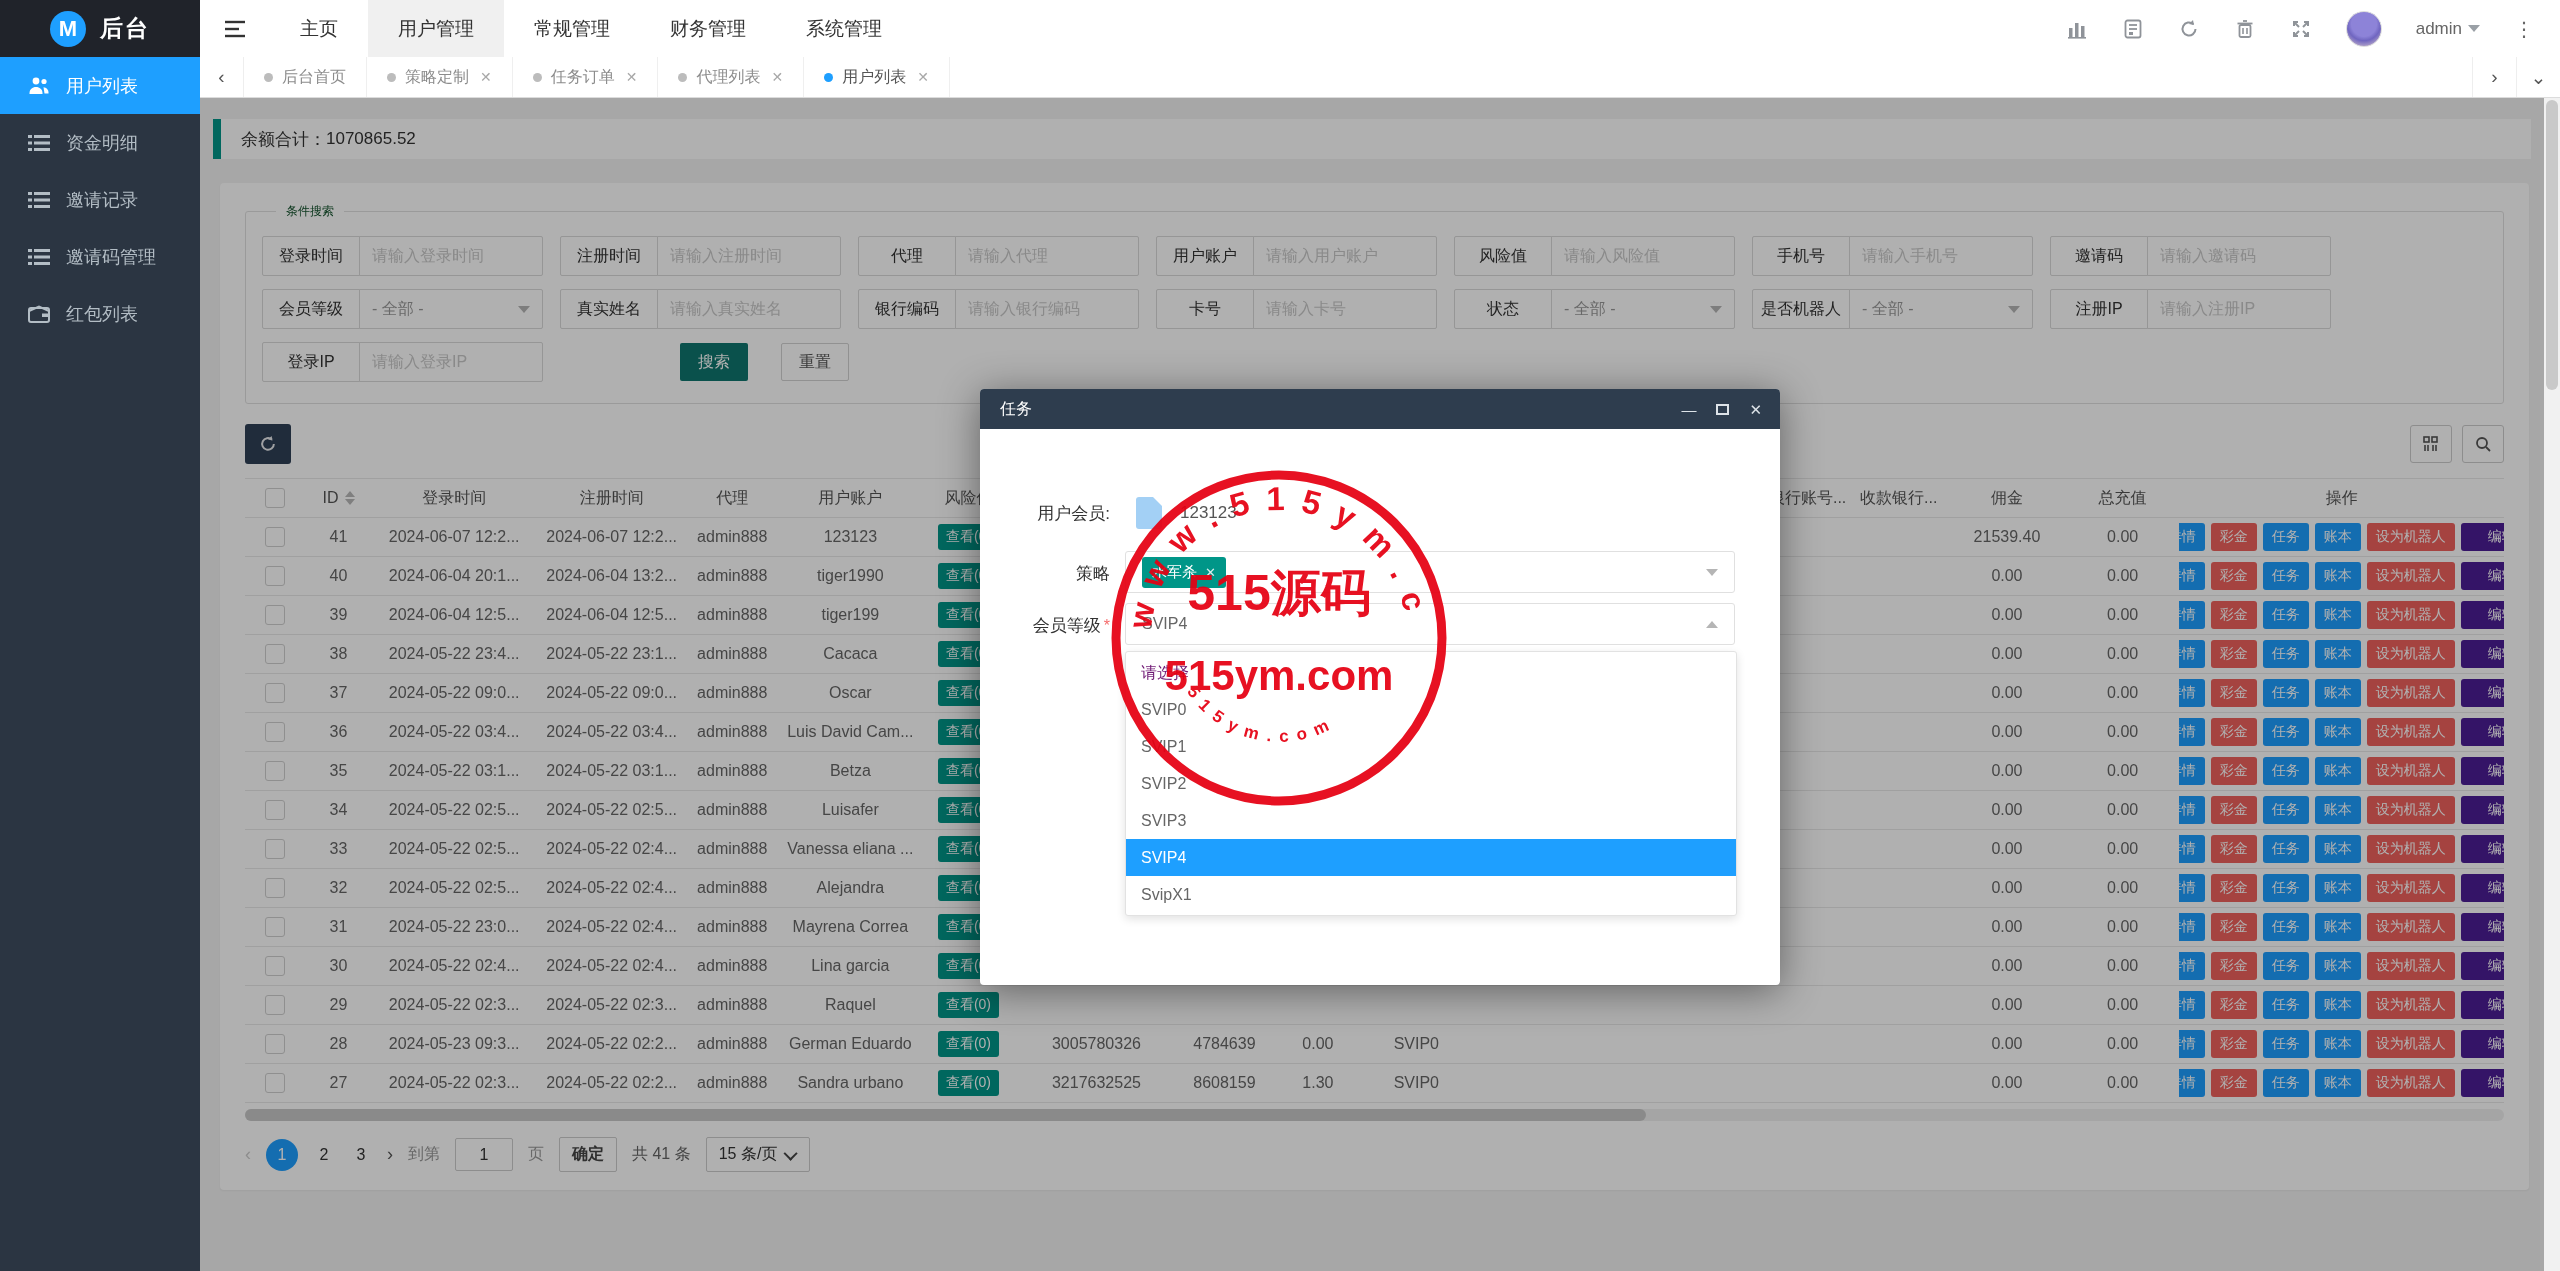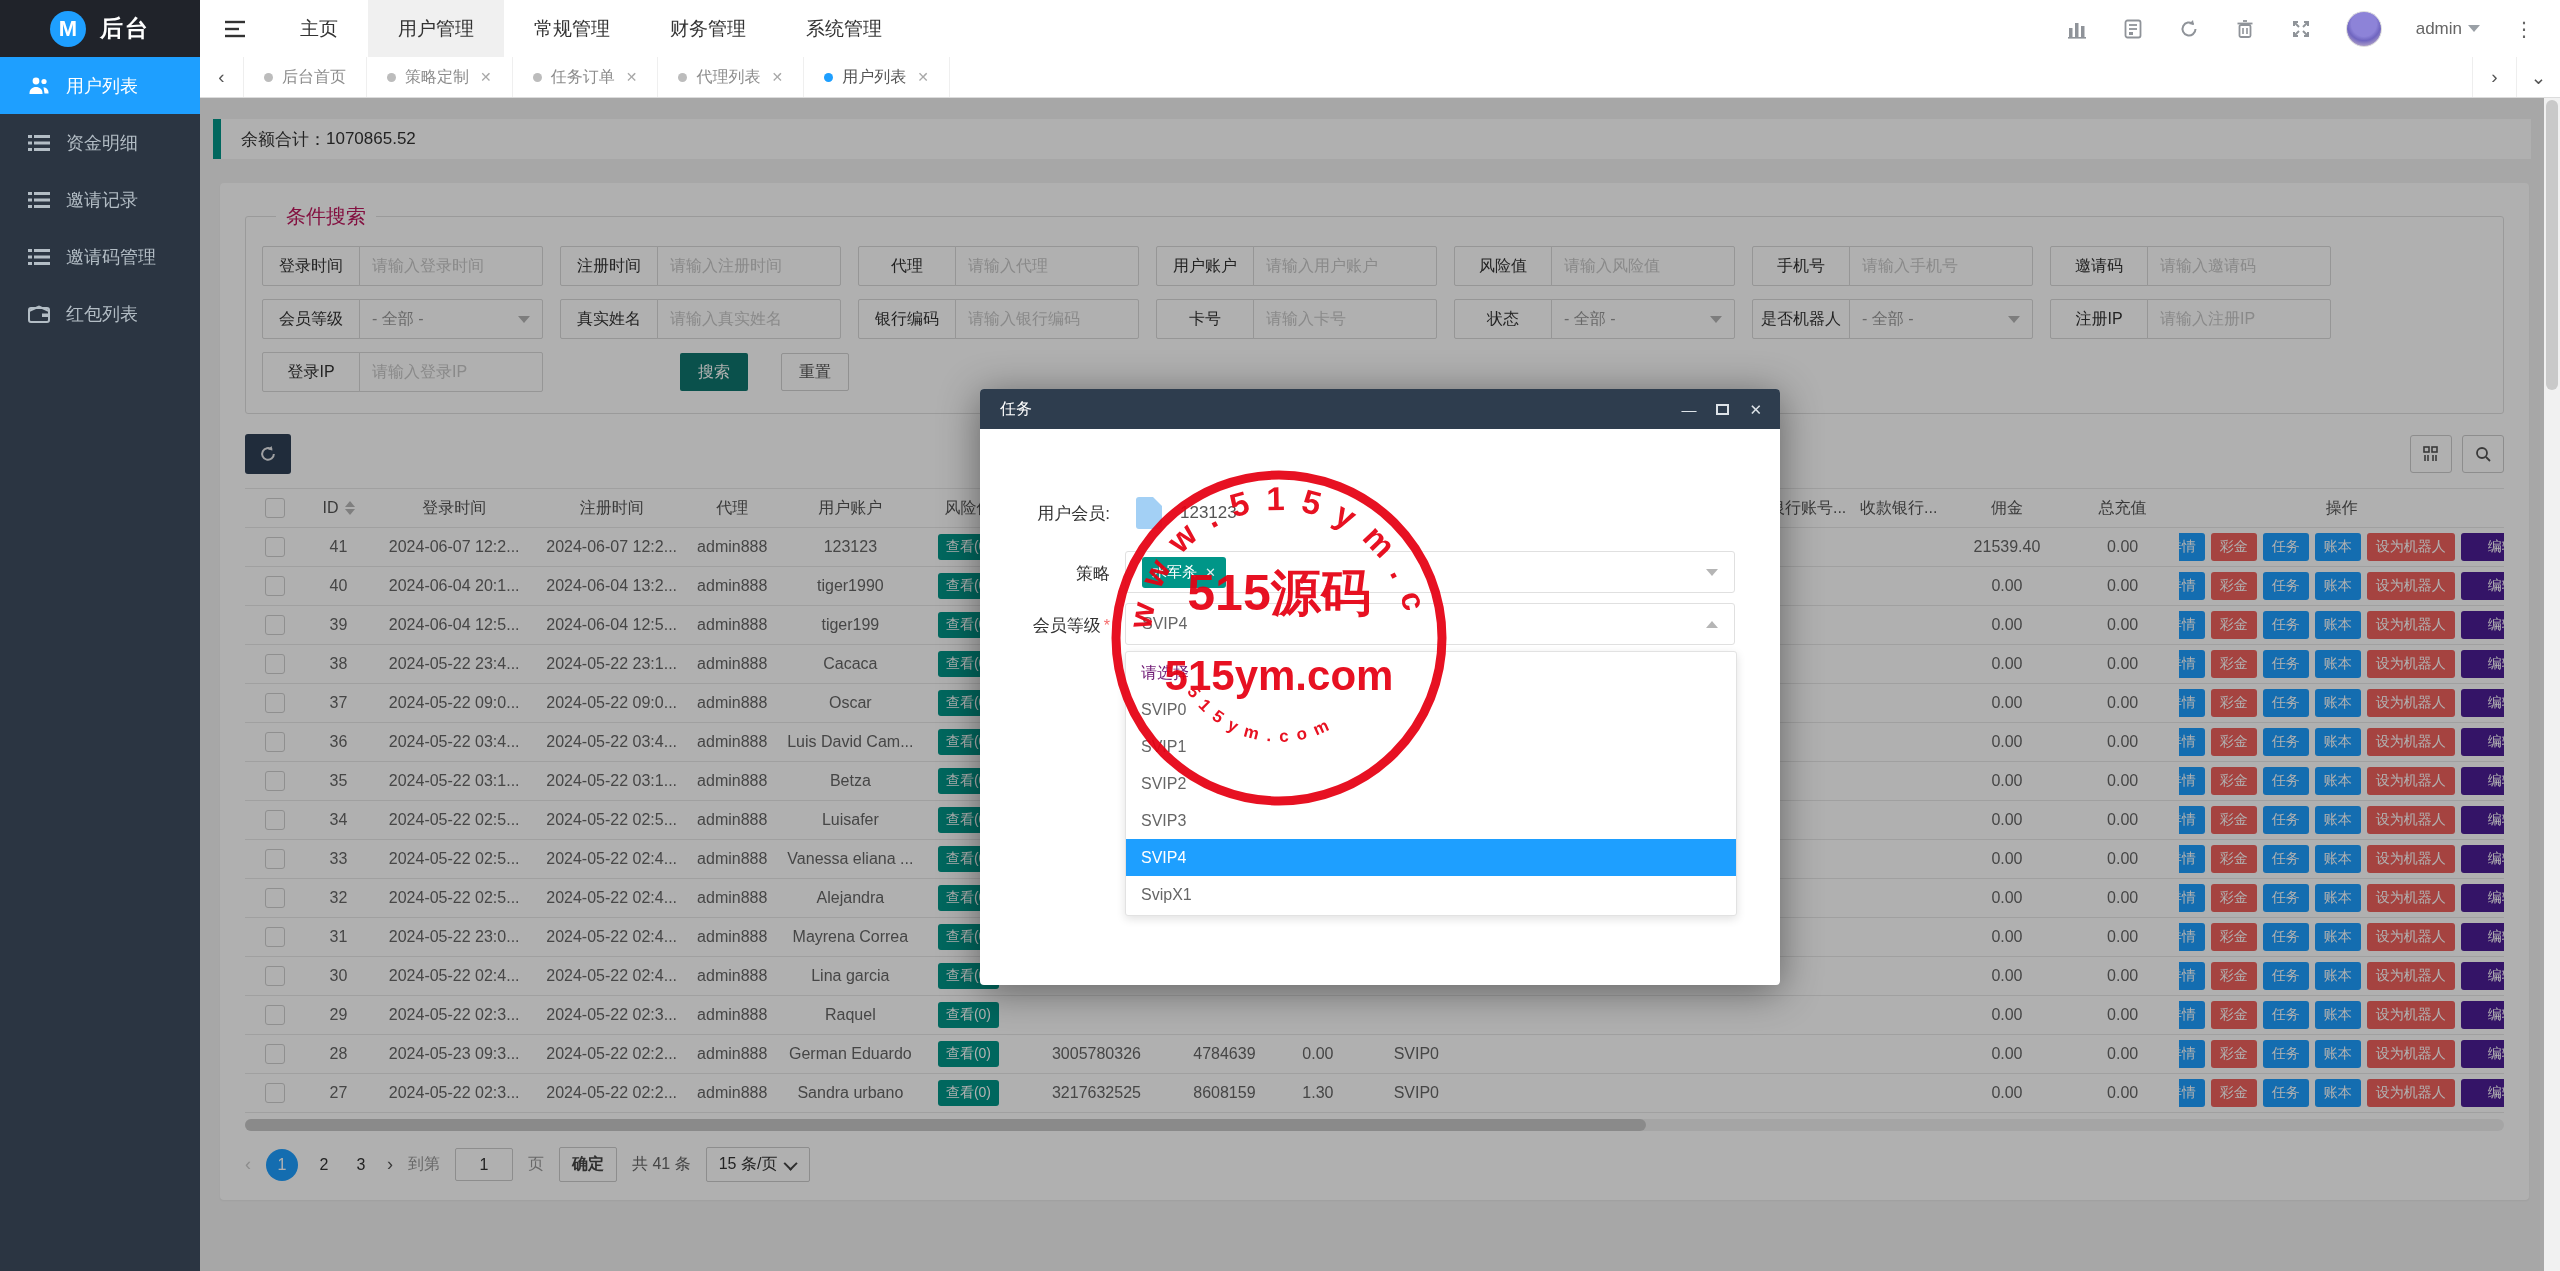--- a/index.html
+++ b/index.html
@@ -38,21 +38,21 @@
   .tab .close { font-size:14px; color:#a8a8a8; margin-left:2px; }
   .tab-right { margin-left:auto; display:flex; }
   .tab-right .tab-nav-btn { border-right:none; border-left:1px solid #eee; }
   
   .content { position:absolute; left:200px; top:98px; right:16px; bottom:0; background:#f2f2f2; overflow:hidden; }
   .vscroll { position:absolute; right:0; top:98px; bottom:0; width:16px; background:#f1f1f1; z-index:88; }
   .vscroll .thumb { position:absolute; top:2px; left:2px; width:12px; height:290px; border-radius:6px; background:#c9c9c9; }
   .quote { margin:21px 13px 0 13px; height:40px; background:#fff; border-left:8px solid #009688; display:flex; align-items:center; padding-left:20px; font-size:17px; color:#333; }
   .card { margin:24px 15px 0 20px; background:#fff; border-radius:4px; padding:15px 15px 18px 15px; box-shadow:0 1px 2px rgba(0,0,0,.05); }
   fieldset.search { border:1px solid #e0e0e0; border-radius:3px; margin:5px 10px 0 10px; padding:16px 16px 8px 16px; }
-  fieldset.search legend { font-size:20px; color:#be185d; padding:0 10px; margin-left:14px; }
+  fieldset.search legend { font-size:12px; color:#14532d; padding:0 10px; margin-left:14px; }
   .frow { display:flex; gap:17px; margin-bottom:13px; align-items:center; }
   .fgroup { width:281px; height:40px; display:flex; flex:0 0 auto; }
   .flabel { width:98px; border:1px solid #d9d9d9; background:#fff; display:flex; align-items:center; justify-content:center; font-size:16px; color:#333; border-radius:2px 0 0 2px; }
   .fctrl { flex:1; border:1px solid #d9d9d9; margin-left:-1px; display:flex; align-items:center; padding:0 12px; font-size:16px; border-radius:0 2px 2px 0; background:#fff; }
   .fctrl .ph { color:#c8c8c8; }
   .fctrl.sel { justify-content:space-between; color:#999; cursor:pointer; }
   .sel-caret { width:0; height:0; border-left:6px solid transparent; border-right:6px solid transparent; border-top:7px solid #b5b5b5; }
   .btn-search { margin-left:120px; width:68px; height:38px; background:#0f766e; color:#fff; font-size:16px; border:none; border-radius:2px; cursor:pointer; }
   .btn-reset { margin-left:16px; width:68px; height:38px; background:#fff; color:#555; font-size:16px; border:1px solid #d2d2d2; border-radius:2px; cursor:pointer; }
   .toolbar { margin:20px 10px 14px 10px; display:flex; align-items:center; }

